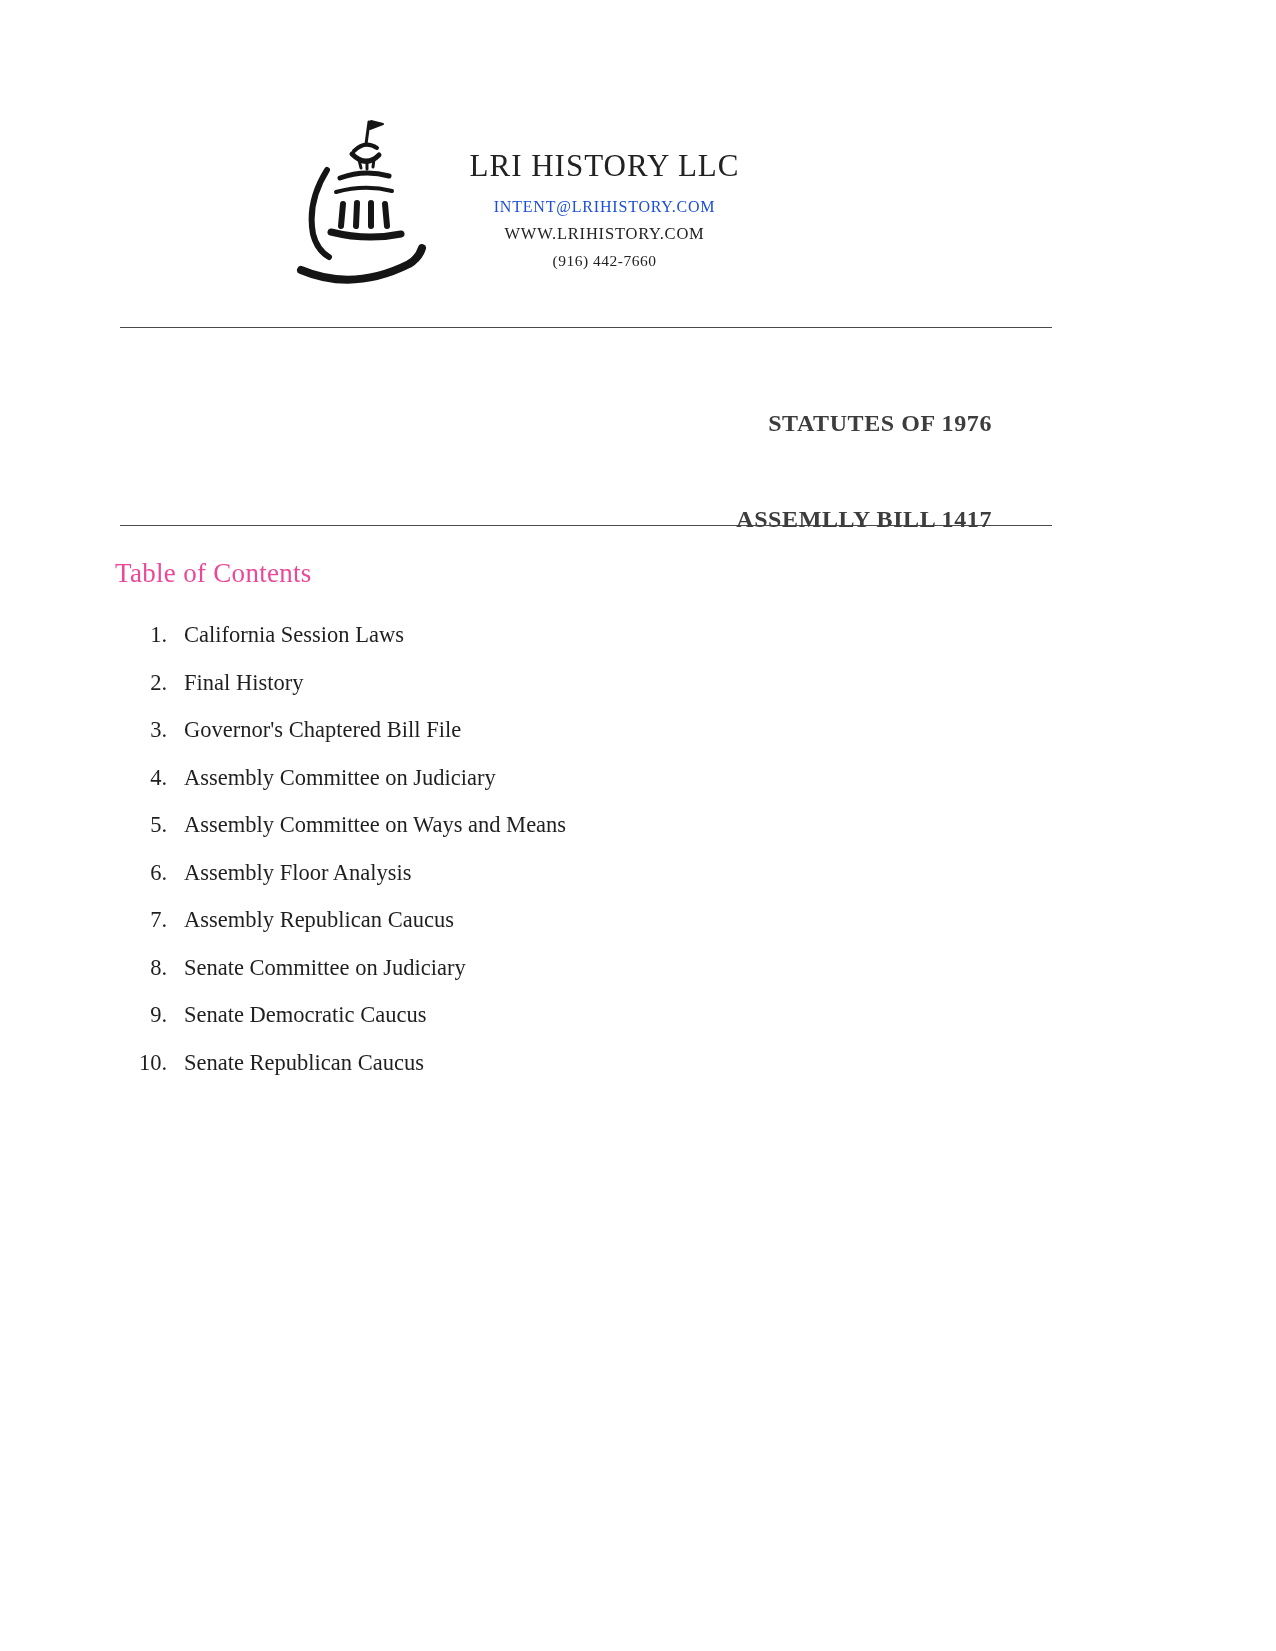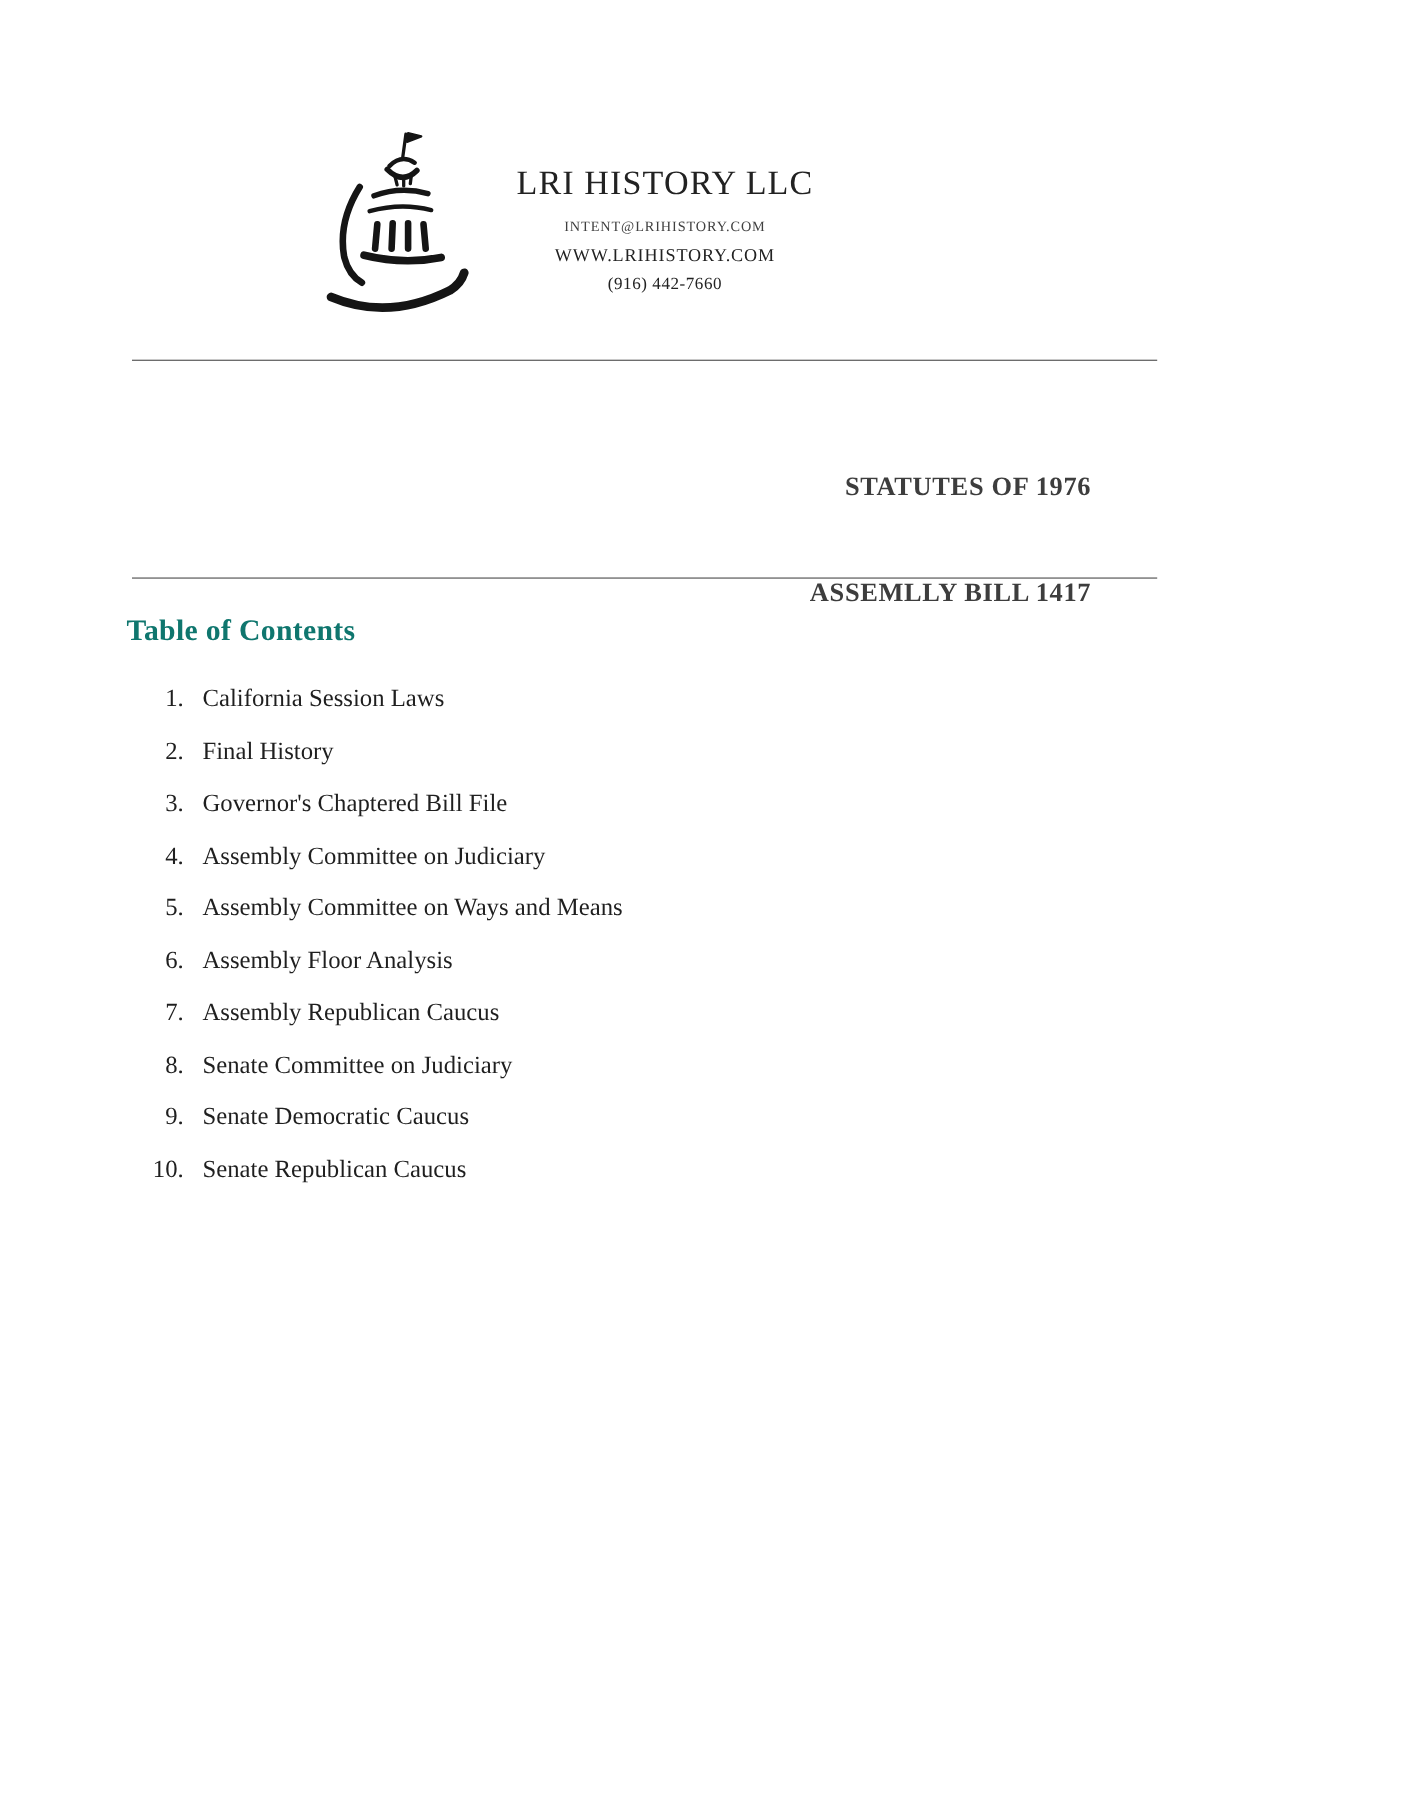--- a/index.html
+++ b/index.html
@@ -32,23 +32,23 @@
     text-align: center;
   }
   .company-name {
     font-size: 31px;
     letter-spacing: 1px;
     color: #222222;
     font-weight: 400;
   }
   .company-email {
     margin-top: 14px;
-    font-size: 13px;
+    font-size: 16px;
     letter-spacing: 0.8px;
-    color: #404040;
+    color: #1d4ed8;
   }
   .company-web {
     margin-top: 8px;
     font-size: 16.5px;
     letter-spacing: 0.8px;
     color: #222222;
   }
   .company-phone {
     margin-top: 8px;
     font-size: 15.5px;
@@ -63,40 +63,40 @@
     height: 0;
     border-top: 1.6px solid #4a4a4a;
   }
   .rule-top { top: 327px; }
   .rule-bottom { top: 525px; }
 
   
   .reference {
     position: absolute;
     right: 284px;
-    top: 368px;
+    top: 348px;
     text-align: right;
     font-weight: 700;
     color: #3d3d3d;
     font-size: 24px;
     letter-spacing: 0.6px;
     white-space: pre-wrap;
   }
   .reference .ref-line {
     line-height: 42px;
   }
 
   
   .toc-title {
     position: absolute;
     left: 115px;
     top: 558px;
     font-size: 27px;
-    font-weight: 700;
-    color: #0f766e;
+    font-weight: 400;
+    color: #ec4899;
     letter-spacing: 0.3px;
   }
   .toc-list {
     position: absolute;
     left: 115px;
     top: 622px;
     list-style: none;
   }
   .toc-row {
     display: flex;

